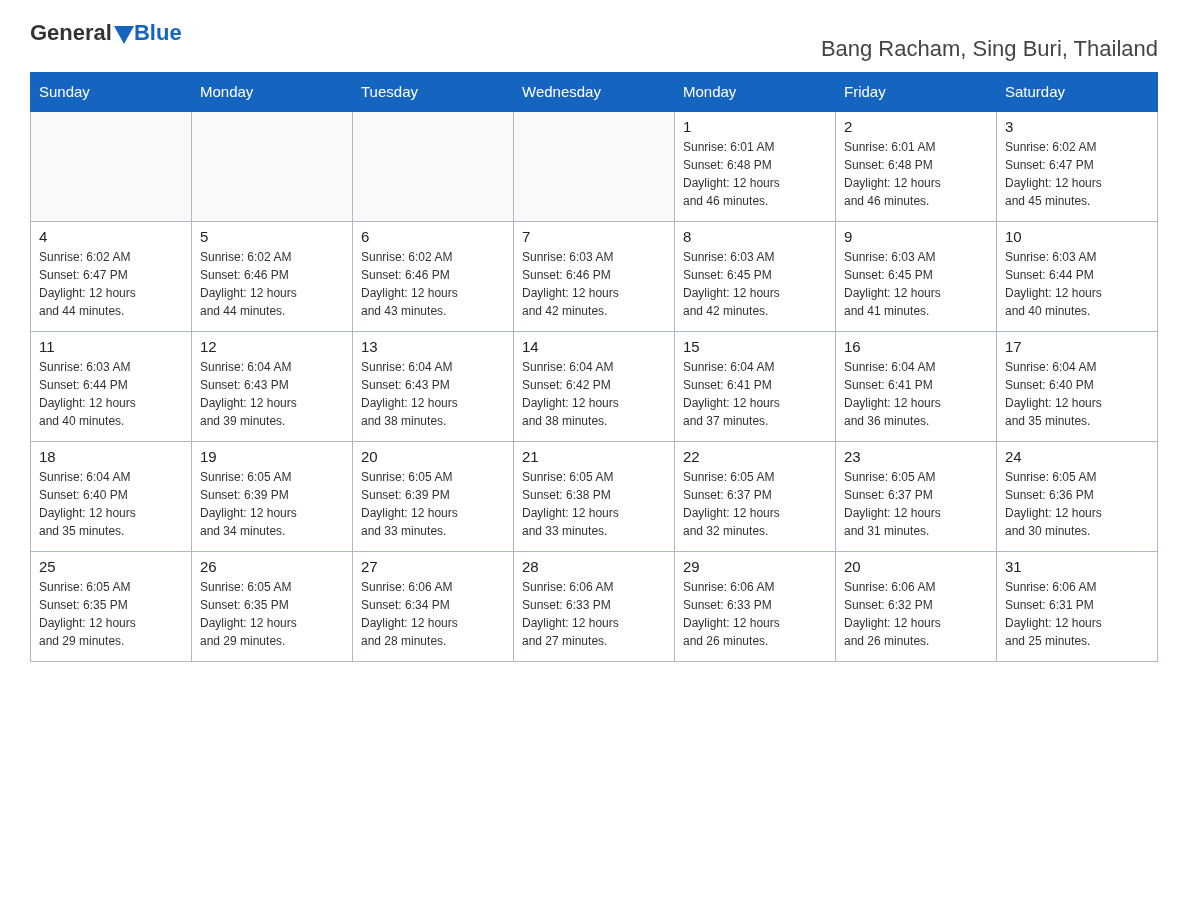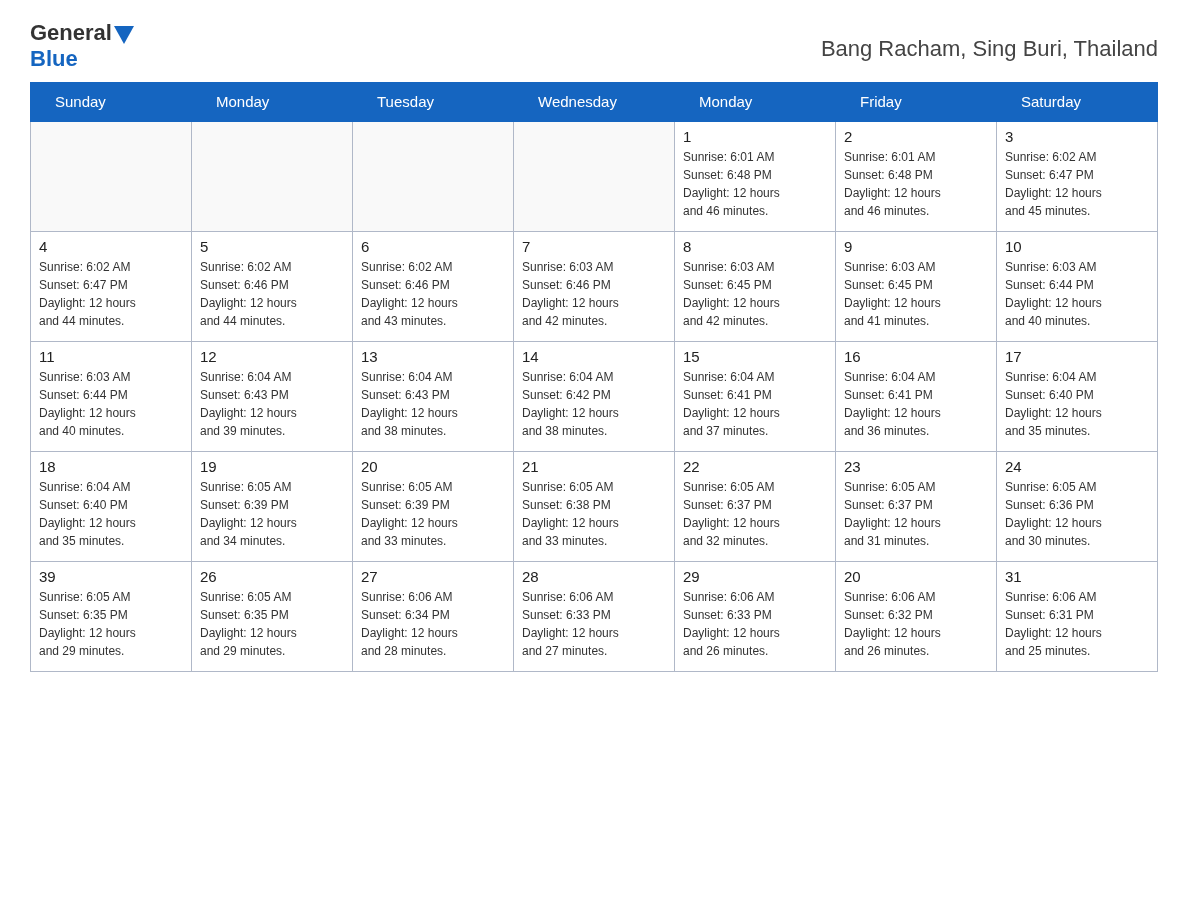--- a/index.html
+++ b/index.html
@@ -35,21 +35,21 @@
       width: 0;
       height: 0;
       border-left: 10px solid transparent;
       border-right: 10px solid transparent;
       border-top: 18px solid #1565c0;
       margin-left: 2px;
       margin-top: 4px;
     }
     .logo-right {
       display: flex;
-      flex-direction: column;
+      flex-direction: row;
       align-items: flex-start;
     }
     .logo-top-row {
       display: flex;
       align-items: center;
     }
     .title-area {
       text-align: right;
     }
     .month-title {
@@ -64,21 +64,21 @@
       margin-top: 16px;
     }
     table {
       width: 100%;
       border-collapse: collapse;
       margin-top: 10px;
     }
     thead tr th {
       background-color: #1565c0;
       color: #ffffff;
-      padding: 10px 24px;
+      padding: 10px 8px;
       font-size: 15px;
       font-weight: normal;
       text-align: left;
       border: 1px solid #1565c0;
     }
     tbody tr td {
       vertical-align: top;
       padding: 6px 8px;
       font-size: 12.5px;
       color: #333;
@@ -314,21 +314,21 @@
         <td>
           <span class="day-number">24</span>
           <div class="day-info" style="white-space: pre-line;">Sunrise: 6:05 AM
 Sunset: 6:36 PM
 Daylight: 12 hours
 and 30 minutes.</div>
         </td>
       </tr>
       <tr>
         <td>
-          <span class="day-number">39</span>
+          <span class="day-number">25</span>
           <div class="day-info" style="white-space: pre-line;">Sunrise: 6:05 AM
 Sunset: 6:35 PM
 Daylight: 12 hours
 and 29 minutes.</div>
         </td>
         <td>
           <span class="day-number">26</span>
           <div class="day-info" style="white-space: pre-line;">Sunrise: 6:05 AM
 Sunset: 6:35 PM
 Daylight: 12 hours

